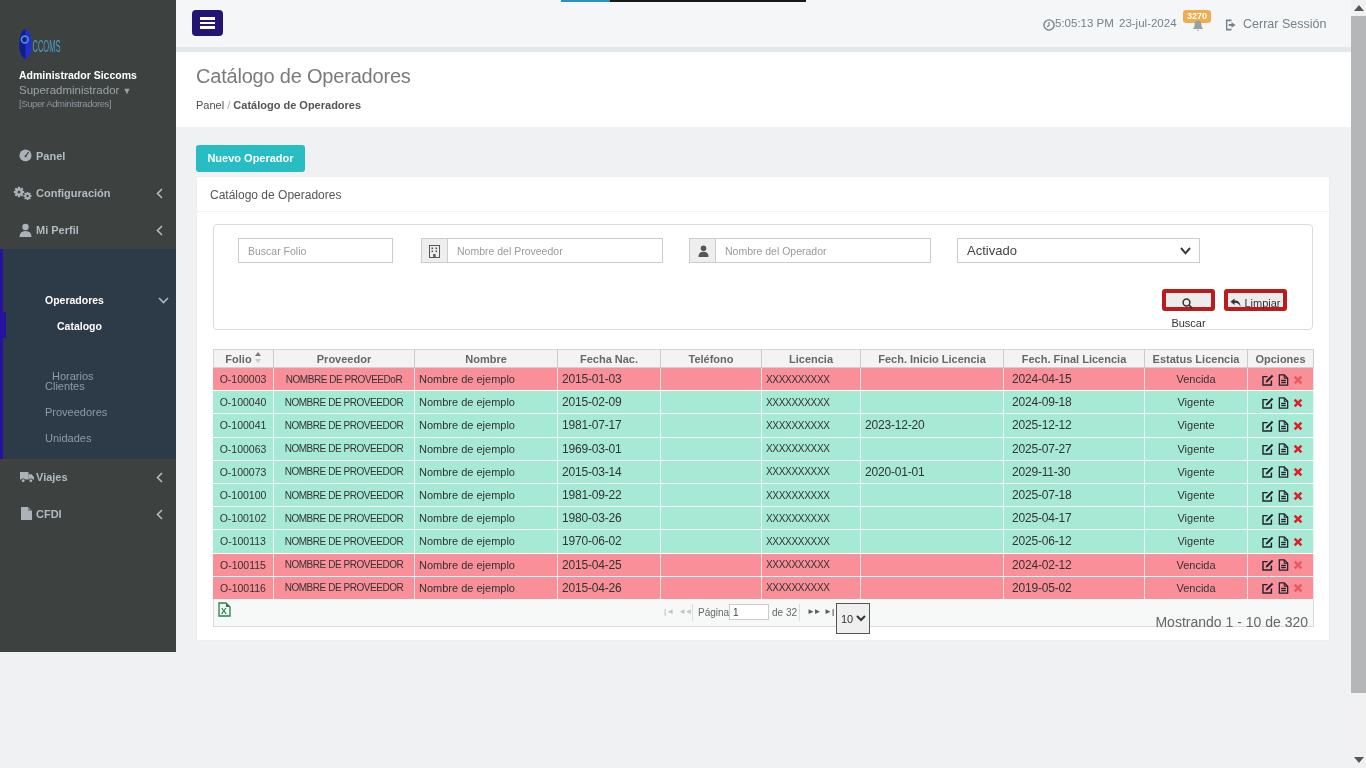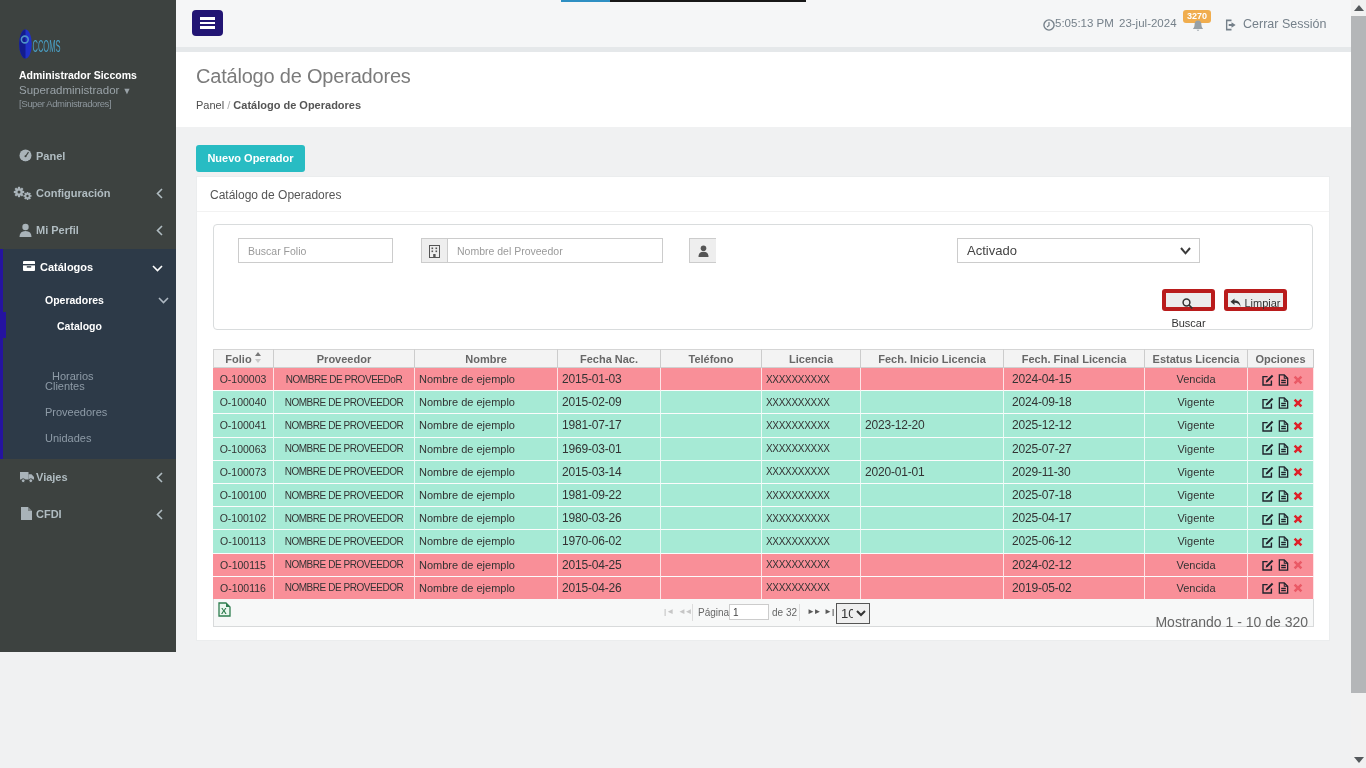--- a/index.html
+++ b/index.html
@@ -110,31 +110,20 @@
           </g>
           <circle cx="14.5" cy="10" r="1.2" fill="#3d4240"></circle>
         </svg></span>
     <span class="lbl">Configuración</span>
     <span class="chev"><svg width="7" height="11" viewBox="0 0 7 11">
           <path d="M6 1 L1.5 5.5 L6 10" stroke="#b0bcc1" stroke-width="1.6" fill="none"></path>
         </svg></span>
   </div>
 
   <div id="subblock"></div>
-  <div class="mitem" style="top:249px; color:#fff;">
-    <span class="ic" style="left:23px; top:12px;"><svg width="12" height="10" viewBox="0 0 12 10">
-          <rect x="0" y="0" width="12" height="10" rx="1" fill="#fff"></rect>
-          <rect x="0" y="3" width="12" height="1.4" fill="#2d3a48"></rect>
-          <rect x="3.8" y="5.2" width="4.4" height="1.4" fill="#2d3a48"></rect>
-        </svg></span>
-    <span class="lbl" style="left:40px;">Catálogos</span>
-    <span class="chev"><svg width="11" height="7" viewBox="0 0 11 7">
-          <path d="M1 1 L5.5 5.5 L10 1" stroke="#fff" stroke-width="1.6" fill="none"></path>
-        </svg></span>
-  </div>
   <div class="sitem" style="top:294px; left:45px; color:#fff; font-weight:bold; font-size:10.5px;">Operadores</div>
   <div class="sitem" style="top:294px; left:158px; width:12px;"><svg width="11" height="7" viewBox="0 0 11 7">
         <path d="M1 1 L5.5 5.5 L10 1" stroke="#aeb8c2" stroke-width="1.6" fill="none"></path>
       </svg></div>
   <div class="sitem" style="top:320px; left:57px; color:#fff; font-weight:bold; font-size:10.5px;">Catalogo</div>
   <div style="position:absolute; left:0; top:312px; width:6px; height:26px; background:#2513a0;"></div>
   <div class="sitem" style="top:346px; left:52px;margin-top:24px;">Horarios</div>
   <div class="sitem" style="top:380px; left:45px;">Clientes</div>
   <div class="sitem" style="top:406px; left:45px;">Proveedores</div>
   <div class="sitem" style="top:432px; left:45px;">Unidades</div>
@@ -211,20 +200,21 @@
             <rect x="2.5" y="5.5" width="1.6" height="1.6"></rect>
             <rect x="6.5" y="5.5" width="1.6" height="1.6"></rect>
             <rect x="4.2" y="9" width="2.4" height="3.5"></rect>
           </g>
         </svg></div>
     <input class="inp" style="left: 233px; width: 216px;" placeholder="Nombre del Proveedor">
     <div class="addon" style="left:475px;"><svg width="11" height="12" viewBox="0 0 11 12" style="margin:6px 0 0 8px;">
           <circle cx="5.5" cy="3.2" r="2.8" fill="#555"></circle>
           <path d="M0.5 12 Q0.5 6.8 5.5 6.8 Q10.5 6.8 10.5 12 Z" fill="#555"></path>
         </svg></div>
+    <input class="inp" style="left: 501px; width: 216px;" placeholder="Nombre del Operador">
     <select class="inp" style="left:743px; width:243px; color:#444; font-size:13px; -webkit-appearance:none; appearance:none; background:#fff; padding-left:9px;">
       <option>Activado</option>
     </select>
     <svg style="position:absolute; left:966px; top:22px;" width="11" height="8" viewBox="0 0 11 8">
         <path d="M1 1 L5.5 6.3 L10 1" stroke="#3a3a3a" stroke-width="2" fill="none"></path>
       </svg>
     <div class="fbtn" style="left:948px; width:53px;"><svg width="11" height="11" viewBox="0 0 11 11" style="vertical-align:-1.5px; margin-right:3px;">
           <circle cx="4.5" cy="4.5" r="3.4" fill="none" stroke="#333" stroke-width="1.5"></circle>
           <path d="M7 7 L10.3 10.3" stroke="#333" stroke-width="1.7"></path>
         </svg>Buscar</div>
@@ -515,21 +505,21 @@
       </svg></span>
   <span style="position:absolute; left:450px; top:8px; color:#c6c6c6; font-size:8px;"><b>|</b>◄</span>
   <span style="position:absolute; left:464px; top:8px; color:#c6c6c6; font-size:8px; letter-spacing:-1.5px;">◄◄</span>
   <span style="position:absolute; left:478px; top:5px; width:1px; height:17px; background:#ddd;"></span>
   <span style="position:absolute; left:484px; top:8px;">Página</span>
   <input style="position: absolute; left: 515px; top: 5px; width: 40px; height: 16px; border: 1px solid rgb(204, 204, 204); font-size: 10px; padding-left: 3px; color: rgb(68, 68, 68);" value="1">
   <span style="position:absolute; left:558px; top:8px;text-align:center;">de 32</span>
   <span style="position:absolute; left:585px; top:5px; width:1px; height:17px; background:#ddd;"></span>
   <span style="position:absolute; left:593px; top:8px; color:#5a5a5a; font-size:8px; letter-spacing:-1.5px;">►►</span>
   <span style="position:absolute; left:610px; top:8px; color:#5a5a5a; font-size:8px;">►<b>|</b></span>
-  <select style="position:absolute; left:622px; top:4px; width:34px; height:21px; font-size:13px; border:1px solid #555; color:#333;"><option>10</option></select>
+  <select style="position:absolute; left:622px; top:4px; width:34px; height:31px; font-size:11px; border:1px solid #555; color:#333;"><option>10</option></select>
   <span id="mostrando">Mostrando 1 - 10 de 320</span>
 </div>
 
 <div id="sb">
   <div id="sbthumb"></div>
   <div class="sbarrow" style="top:5px; border-bottom:6px solid #55595c;"></div>
   <div class="sbarrow" style="bottom:5px; border-top:6px solid #55595c;"></div>
 </div>
 
 </body></html>

